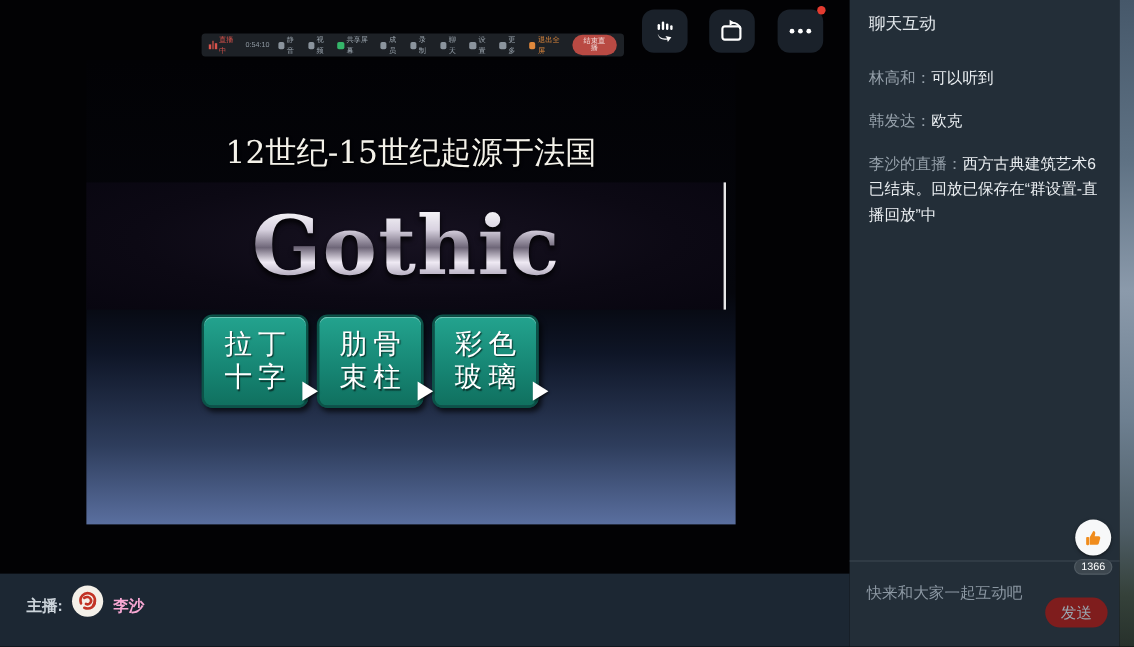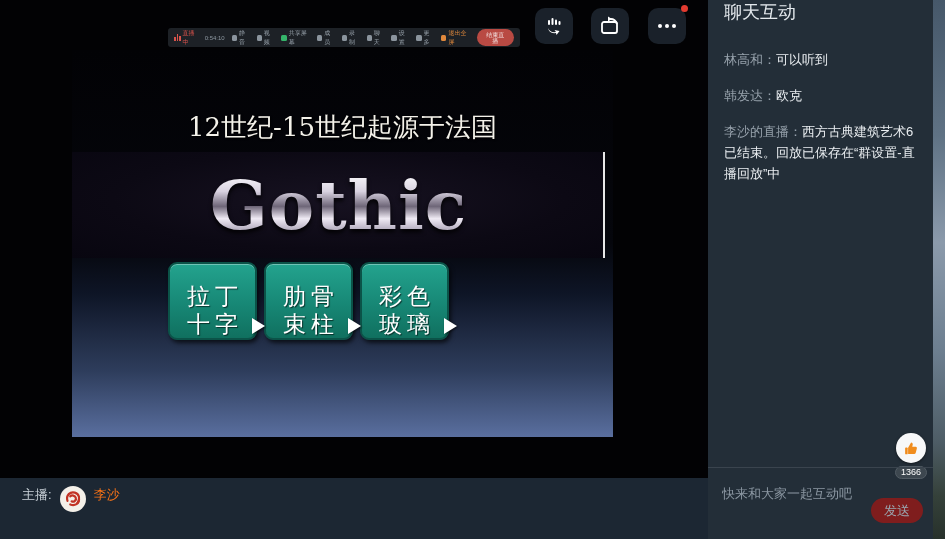--- a/index.html
+++ b/index.html
@@ -51,40 +51,40 @@
     background:linear-gradient(180deg,#ffffff 0%, #d8d2e0 30%, #6e6678 52%, #efeaf4 70%, #857c94 100%);
     -webkit-background-clip:text; background-clip:text; color:transparent; -webkit-text-fill-color:transparent;
     filter:drop-shadow(0 3px 2px rgba(0,0,0,0.9)); letter-spacing:1px; }
   #cursor-line { position:absolute; left:531px; top:102px; width:2px; height:106px; background:#e8e8e8; }
 
   #boxes-row { position:absolute; left:96px; top:212px; width:378px; height:78px; display:flex; gap:7px; }
   .gbox { width:89px; height:78px; border-radius:9px;
     background:linear-gradient(180deg,#23a38e 0%, #178775 55%, #10705f 100%);
     border:2px solid #0b5348;
     box-shadow:inset 0 1px 0 rgba(255,255,255,0.35), 2px 3px 4px rgba(0,0,0,0.65);
-    display:flex; flex-direction:column; align-items:center; justify-content:flex-end;
+    display:flex; flex-direction:column; align-items:center; justify-content:center;
     color:#fff; font-family:"DejaVu Serif","Liberation Serif",serif; font-size:23px; line-height:28px;
     letter-spacing:5px; text-indent:5px; text-shadow:1px 1px 1px rgba(0,0,0,0.6); }
   .box-arrow { position:absolute; top:56px; width:0; height:0;
     border-top:8px solid transparent; border-bottom:8px solid transparent; border-left:13px solid #fff;
     filter:drop-shadow(1px 1px 1px rgba(0,0,0,0.6)); }
   #arrow-1 { left:84px; } #arrow-2 { left:180px; } #arrow-3 { left:276px; }
 
   
   #host-bar { position:absolute; left:0; top:478px; width:708px; height:61px; background:#1c2733; }
-  #host-row { position:absolute; left:22px; top:8px; height:28px; display:flex; align-items:flex-start; gap:8px;
-    font-size:13px; color:#ccd4db; }
+  #host-row { position:absolute; left:22px; top:8px; height:28px; display:flex; align-items:flex-end; gap:8px;
+    font-size:13px; color:#ccd4db;font-weight:bold; }
   #host-avatar { width:26px; height:26px; border-radius:50%; background:#f4f0e9; display:flex;
     align-items:center; justify-content:center; overflow:hidden; }
-  #host-name { color:#f97316; }
+  #host-name { color:#f9a8d4; }
   #title-row { position:absolute; left:22px; top:38px; font-size:13px; color:#ccd4db; display:flex; gap:5px; }
 
   
   #chat-panel { position:absolute; left:708px; top:0; width:225px; height:539px; background:#232e38; }
-  #chat-header { padding:0 16px 0 16px; font-size:18px; color:#e3e8ec; }
+  #chat-header { padding:11px 16px 0 16px; font-size:14px; color:#e3e8ec; }
   #chat-messages { padding:0 14px 0 16px; margin-top:25px; }
   .msg { font-size:13px; line-height:21px; margin-bottom:15px; }
   .msg .name { color:#96a1ab; }
   .msg .text { color:#eaeef1; }
   #like-widget { position:absolute; right:4px; top:433px; width:36px; text-align:center; border:none; background:transparent; }
   #like-circle { width:30px; height:30px; border-radius:50%; background:#f7f8f9; margin:0 auto;
     display:flex; align-items:center; justify-content:center; box-shadow:0 1px 3px rgba(0,0,0,0.5); }
   #like-badge { display:inline-block; margin-top:-7px; position:relative; background:#3d474f;
     border:1px solid #525c64; color:#fff; font-size:9px; line-height:11px; padding:0 5px; border-radius:8px; }
   #chat-divider { position:absolute; left:0; top:467px; width:100%; height:1px; background:#3a444e; }

